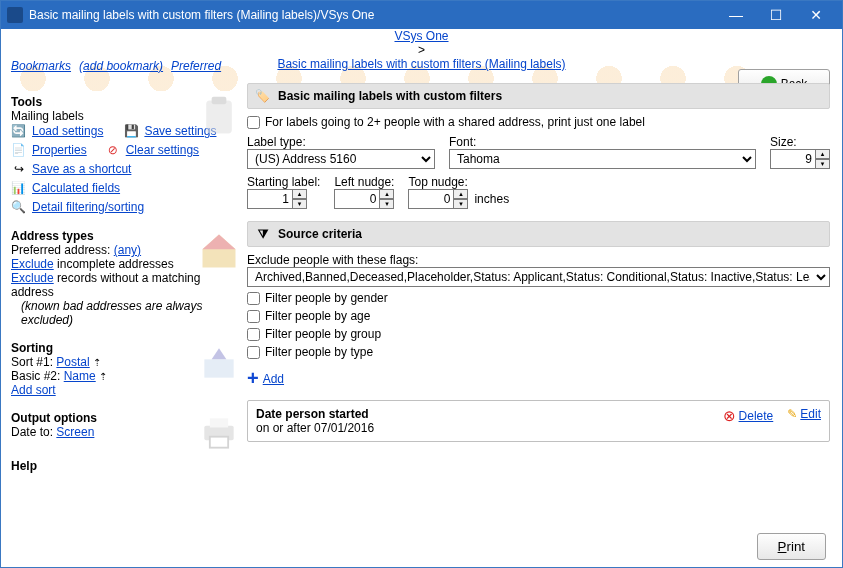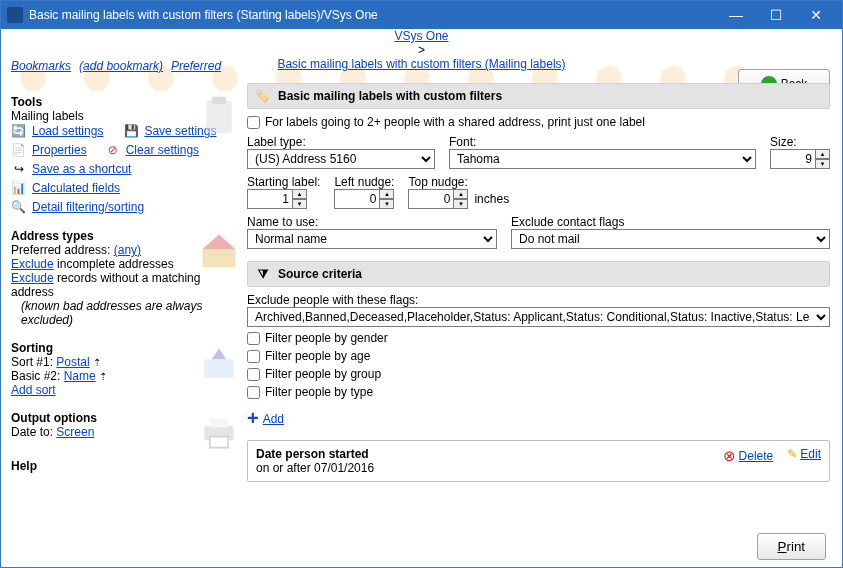--- a/index.html
+++ b/index.html
@@ -54,21 +54,21 @@
   .arrow-up::after{content:"⇡"; font-size:10px;}
   .leftgroup{position:relative;}
   .left-bigicon{position:absolute; right:-4px; top:0; width:44px; height:44px; opacity:.5;}
 </style>
 </head>
 <body>
 
 <div class="window">
   <div class="titlebar">
     <span class="app-icon"></span>
-    <span class="title">Basic mailing labels with custom filters (Starting labels)/VSys One</span>
+    <span class="title">Basic mailing labels with custom filters (Mailing labels)/VSys One</span>
     <div class="winbtn">—</div>
     <div class="winbtn">☐</div>
     <div class="winbtn">✕</div>
   </div>
 
   <div class="content">
     <div class="bg-buckets">
       <span class="bucket"></span><span class="bucket"></span><span class="bucket"></span><span class="bucket"></span><span class="bucket"></span><span class="bucket"></span><span class="bucket"></span><span class="bucket"></span><span class="bucket"></span><span class="bucket"></span><span class="bucket"></span><span class="bucket"></span>
     </div>
 
@@ -243,30 +243,20 @@
                 <div class="sp">
                     <div>▴</div>
                     <div>▾</div>
                   </div>
               </div>
               <span>inches</span>
             </div>
           </div>
         </div>
 
-        <div class="form-row">
-          <div class="form-col" style="flex:0 0 250px;">
-            <span>Name to use:</span>
-            <select><option>Normal name</option></select>
-          </div>
-          <div class="form-col" style="flex:1;">
-            <span>Exclude contact flags</span>
-            <select><option>Do not mail</option></select>
-          </div>
-        </div>
 
         <div class="panel-header" style="margin-top:12px;">
           <span class="ph-icon">⧩</span>
           <span>Source criteria</span>
         </div>
 
         <div style="margin-top:6px;">
           <div>Exclude people with these flags:</div>
           <select style="width:100%;"><option>Archived,Banned,Deceased,Placeholder,Status: Applicant,Status: Conditional,Status: Inactive,Status: Leave of</option></select>
         </div>

